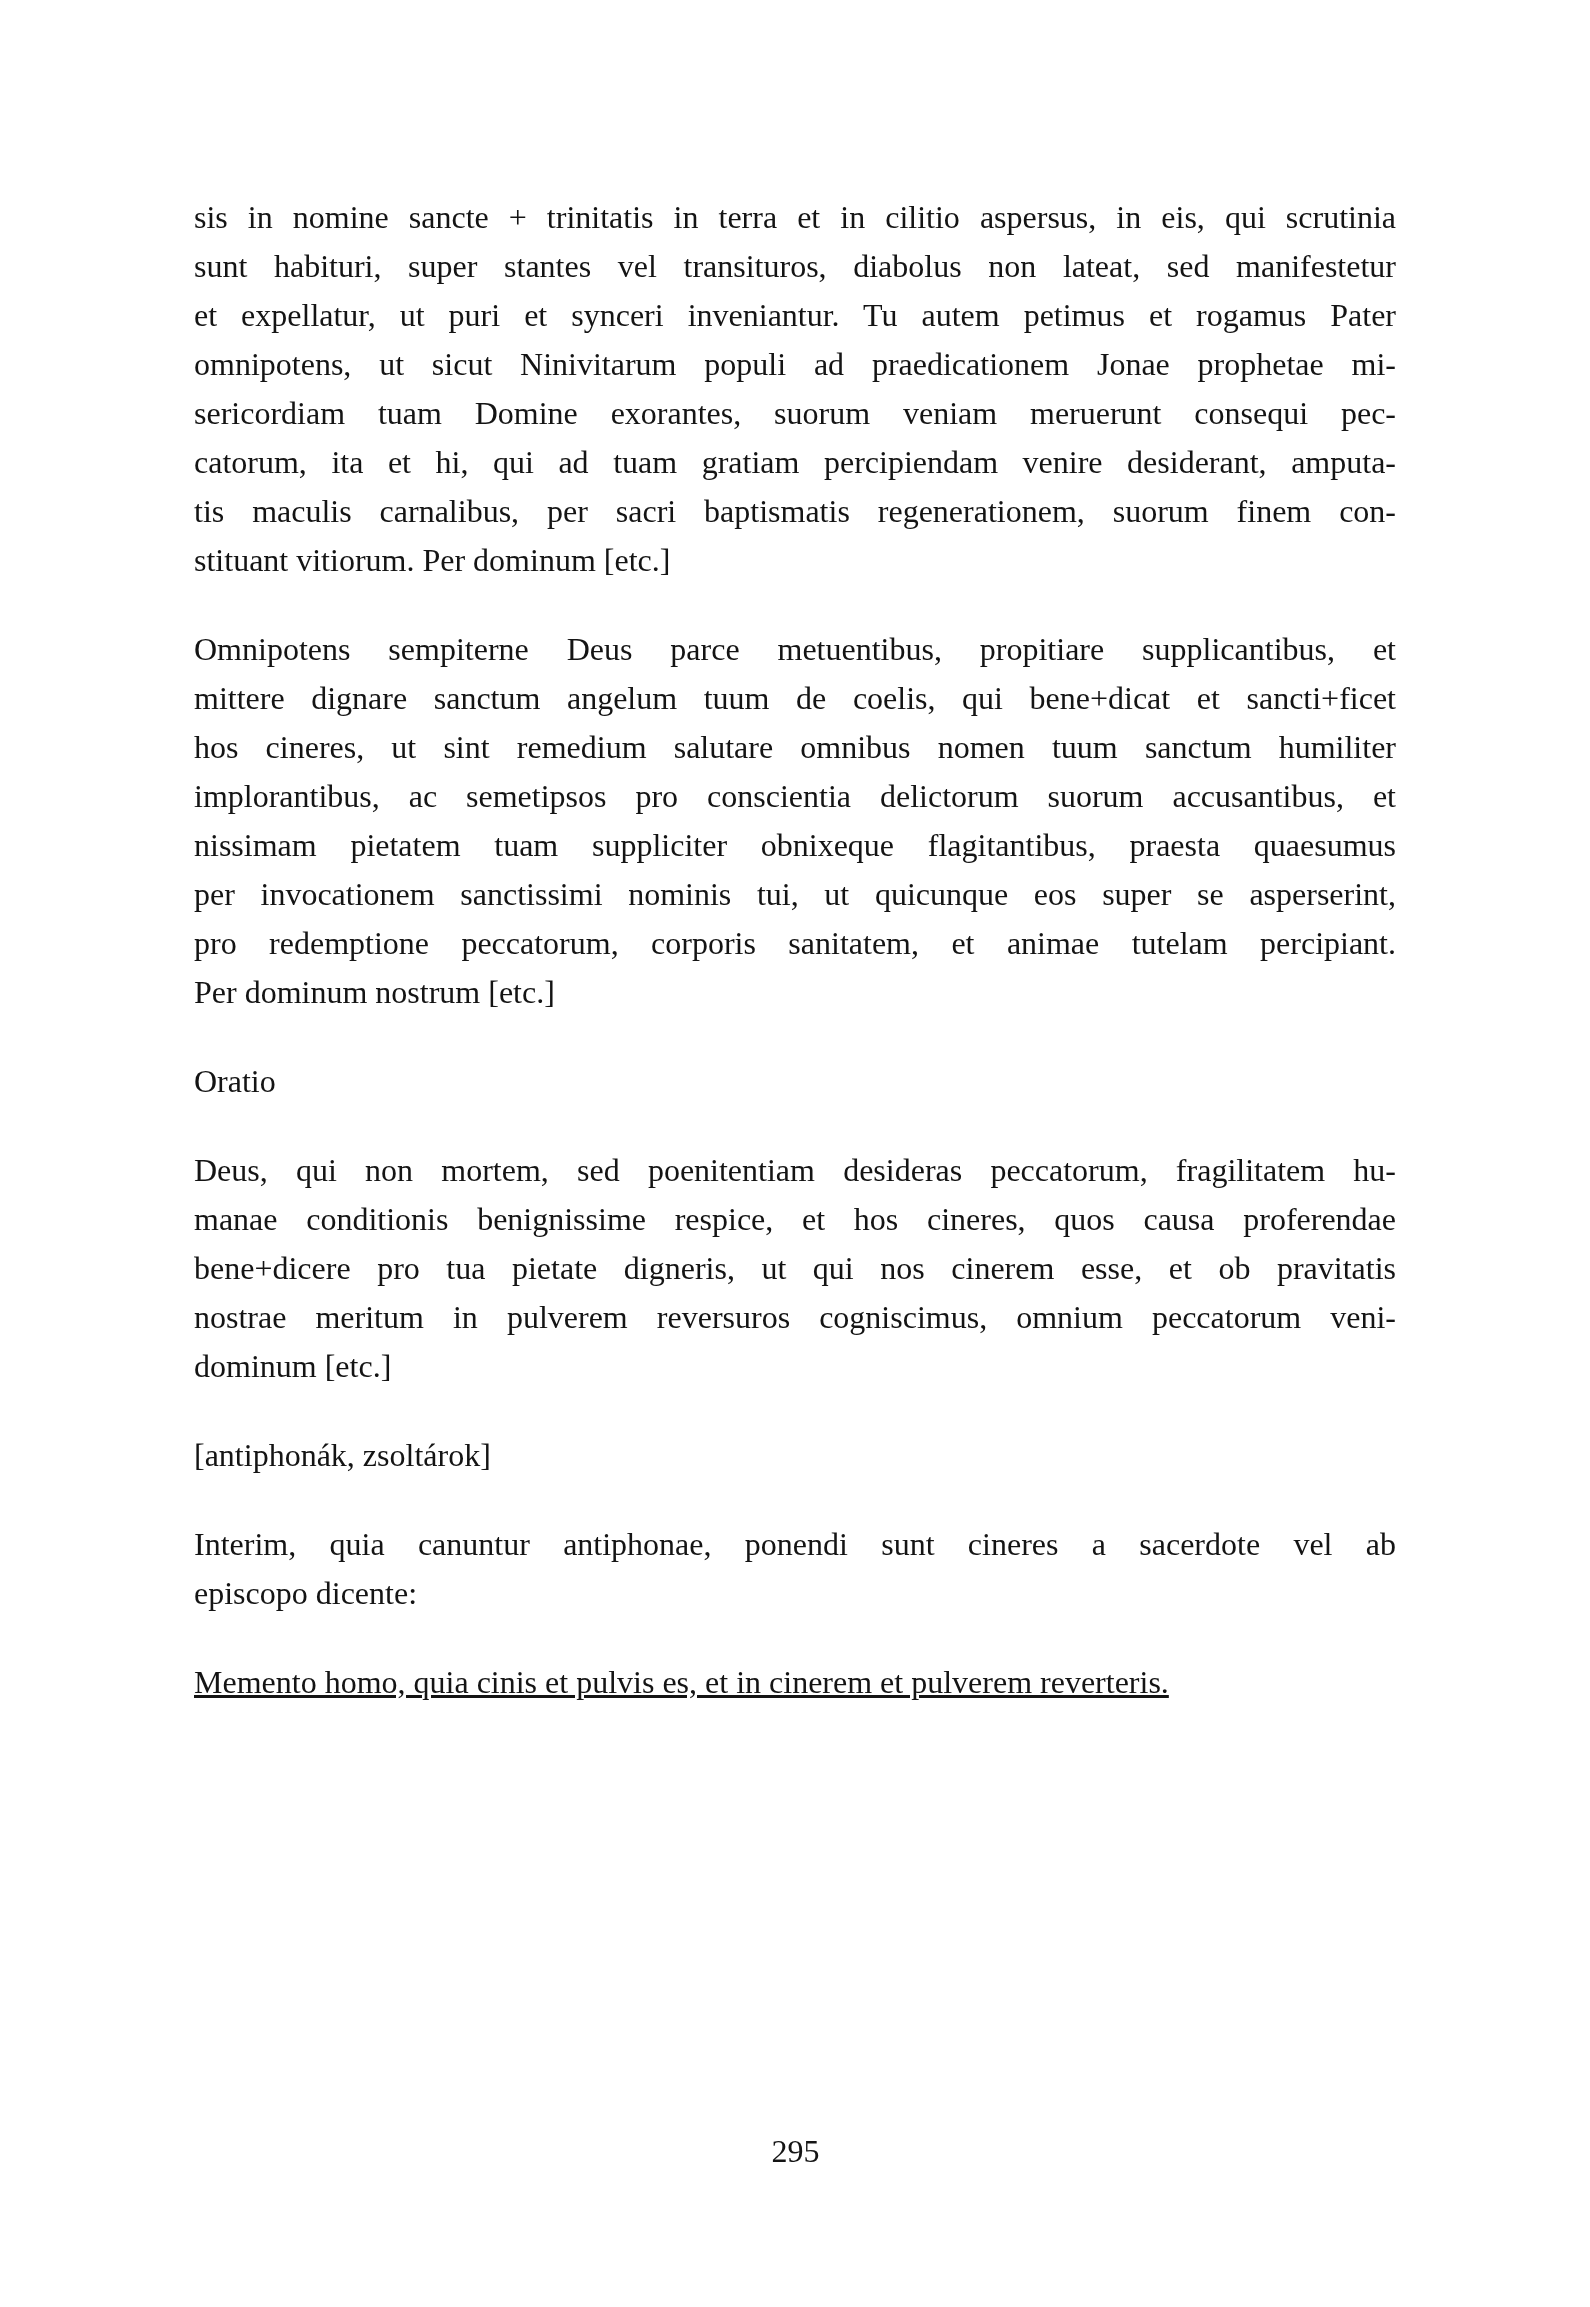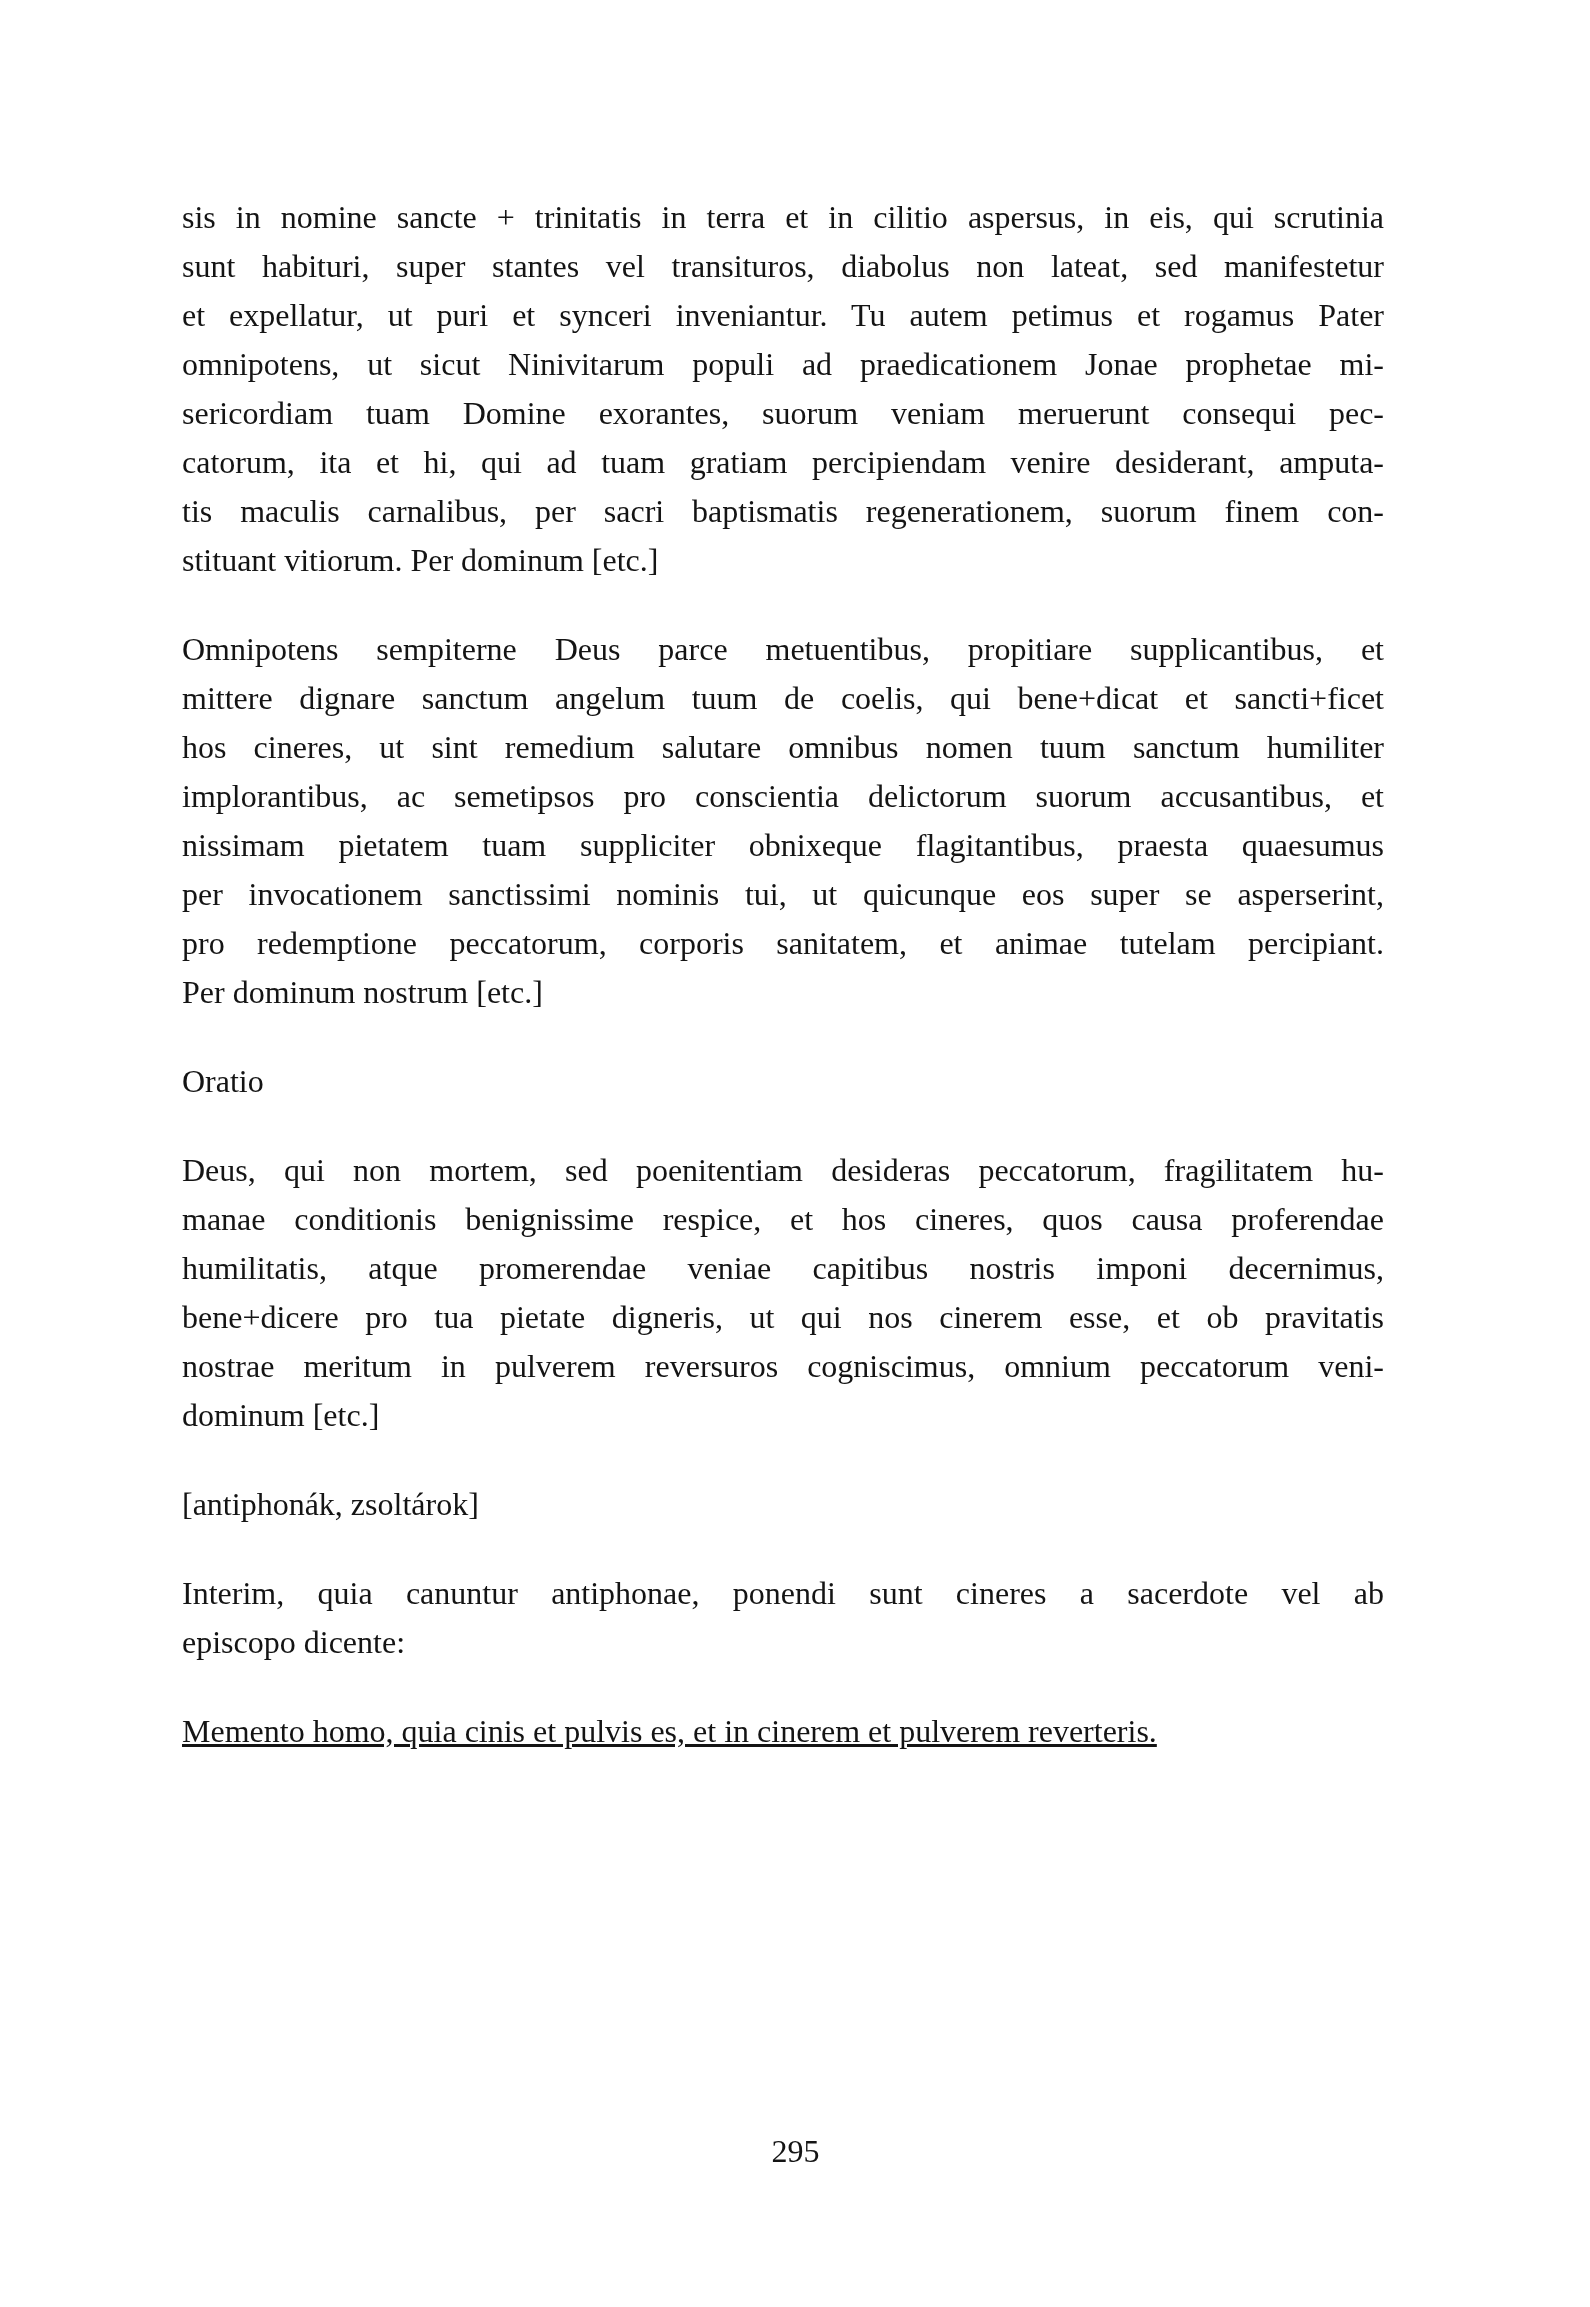--- a/index.html
+++ b/index.html
@@ -13,21 +13,21 @@
     height: 2307px;
     background: #ffffff;
     color: #141414;
     font-family: "Liberation Serif", serif;
     font-size: 32px;
     line-height: 49px;
     overflow: hidden;
   }
   .text-block {
     position: absolute;
-    left: 182px;
+    left: 194px;
     top: 193px;
     width: 1202px;
   }
   .blk {
     margin: 0 0 40px 0;
     padding: 0;
   }
   .blk:last-child { margin-bottom: 16px; text-decoration: underline; }
   h2.blk {
     font-size: inherit;
@@ -79,21 +79,20 @@
       <div class="ln j">per invocationem sanctissimi nominis tui, ut quicunque eos super se asperserint,</div>
       <div class="ln j">pro redemptione peccatorum, corporis sanitatem, et animae tutelam percipiant.</div>
       <div class="ln">Per dominum nostrum [etc.]</div>
     </section>
 
     <h2 class="blk">Oratio</h2>
 
     <section class="blk">
       <div class="ln j">Deus, qui non mortem, sed poenitentiam desideras peccatorum, fragilitatem hu-</div>
       <div class="ln j">manae conditionis benignissime respice, et hos cineres, quos causa proferendae</div>
-      <div class="ln j">humilitatis, atque promerendae veniae capitibus nostris imponi decernimus,</div>
       <div class="ln j">bene+dicere pro tua pietate digneris, ut qui nos cinerem esse, et ob pravitatis</div>
       <div class="ln j">nostrae meritum in pulverem reversuros cogniscimus, omnium peccatorum veni-</div>
       <div class="ln">dominum [etc.]</div>
     </section>
 
 
     <p class="blk ln">[antiphonák, zsoltárok]</p>
 
     <section class="blk">
       <div class="ln j">Interim, quia canuntur antiphonae, ponendi sunt cineres a sacerdote vel ab</div>

